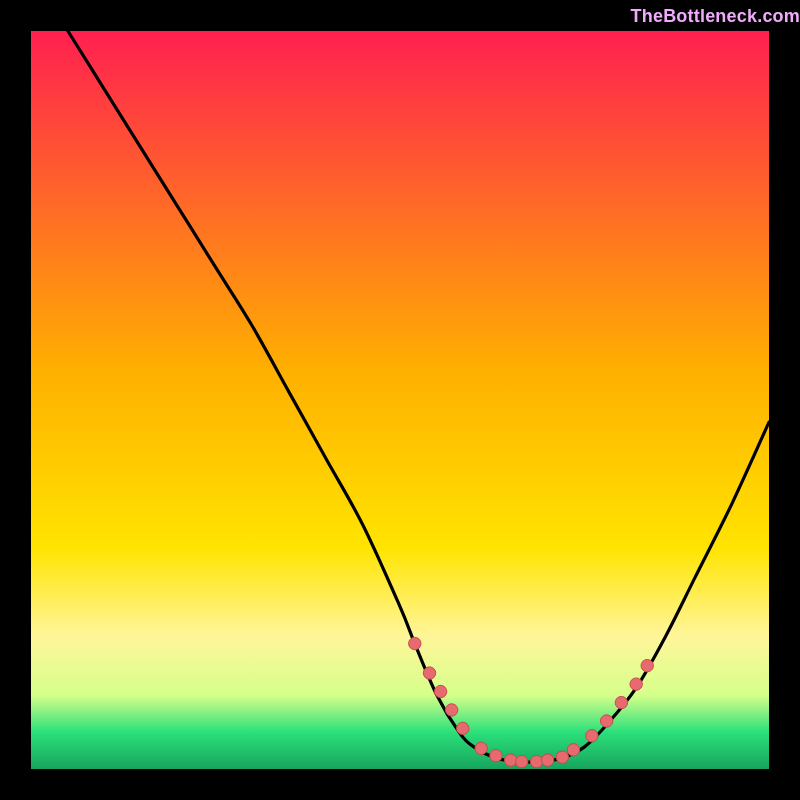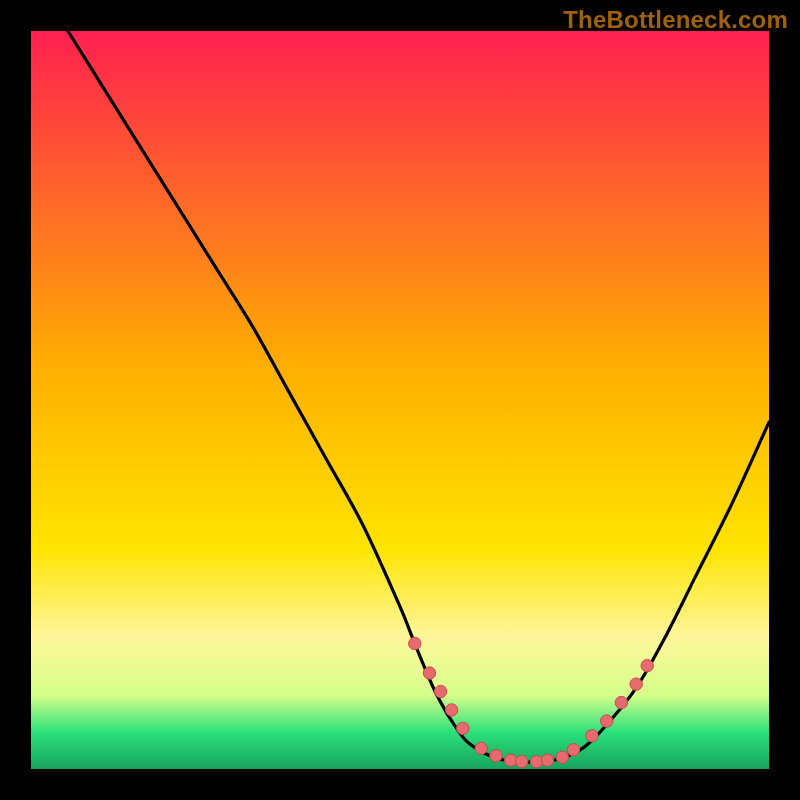--- a/index.html
+++ b/index.html
@@ -12,23 +12,23 @@
     font-family: Arial, Helvetica, sans-serif;
   }
   .stage {
     position: relative;
     width: 800px;
     height: 800px;
   }
   .watermark {
     position: absolute;
     top: 6px;
-    right: 12px;
-    color: #a16207;
-    font-size: 24px;
+    right: 0;
+    color: #f0abfc;
+    font-size: 18px;
     font-weight: 600;
     letter-spacing: 0.2px;
     z-index: 3;
   }
   svg {
     position: absolute;
     inset: 0;
     z-index: 1;
   }
 </style>

